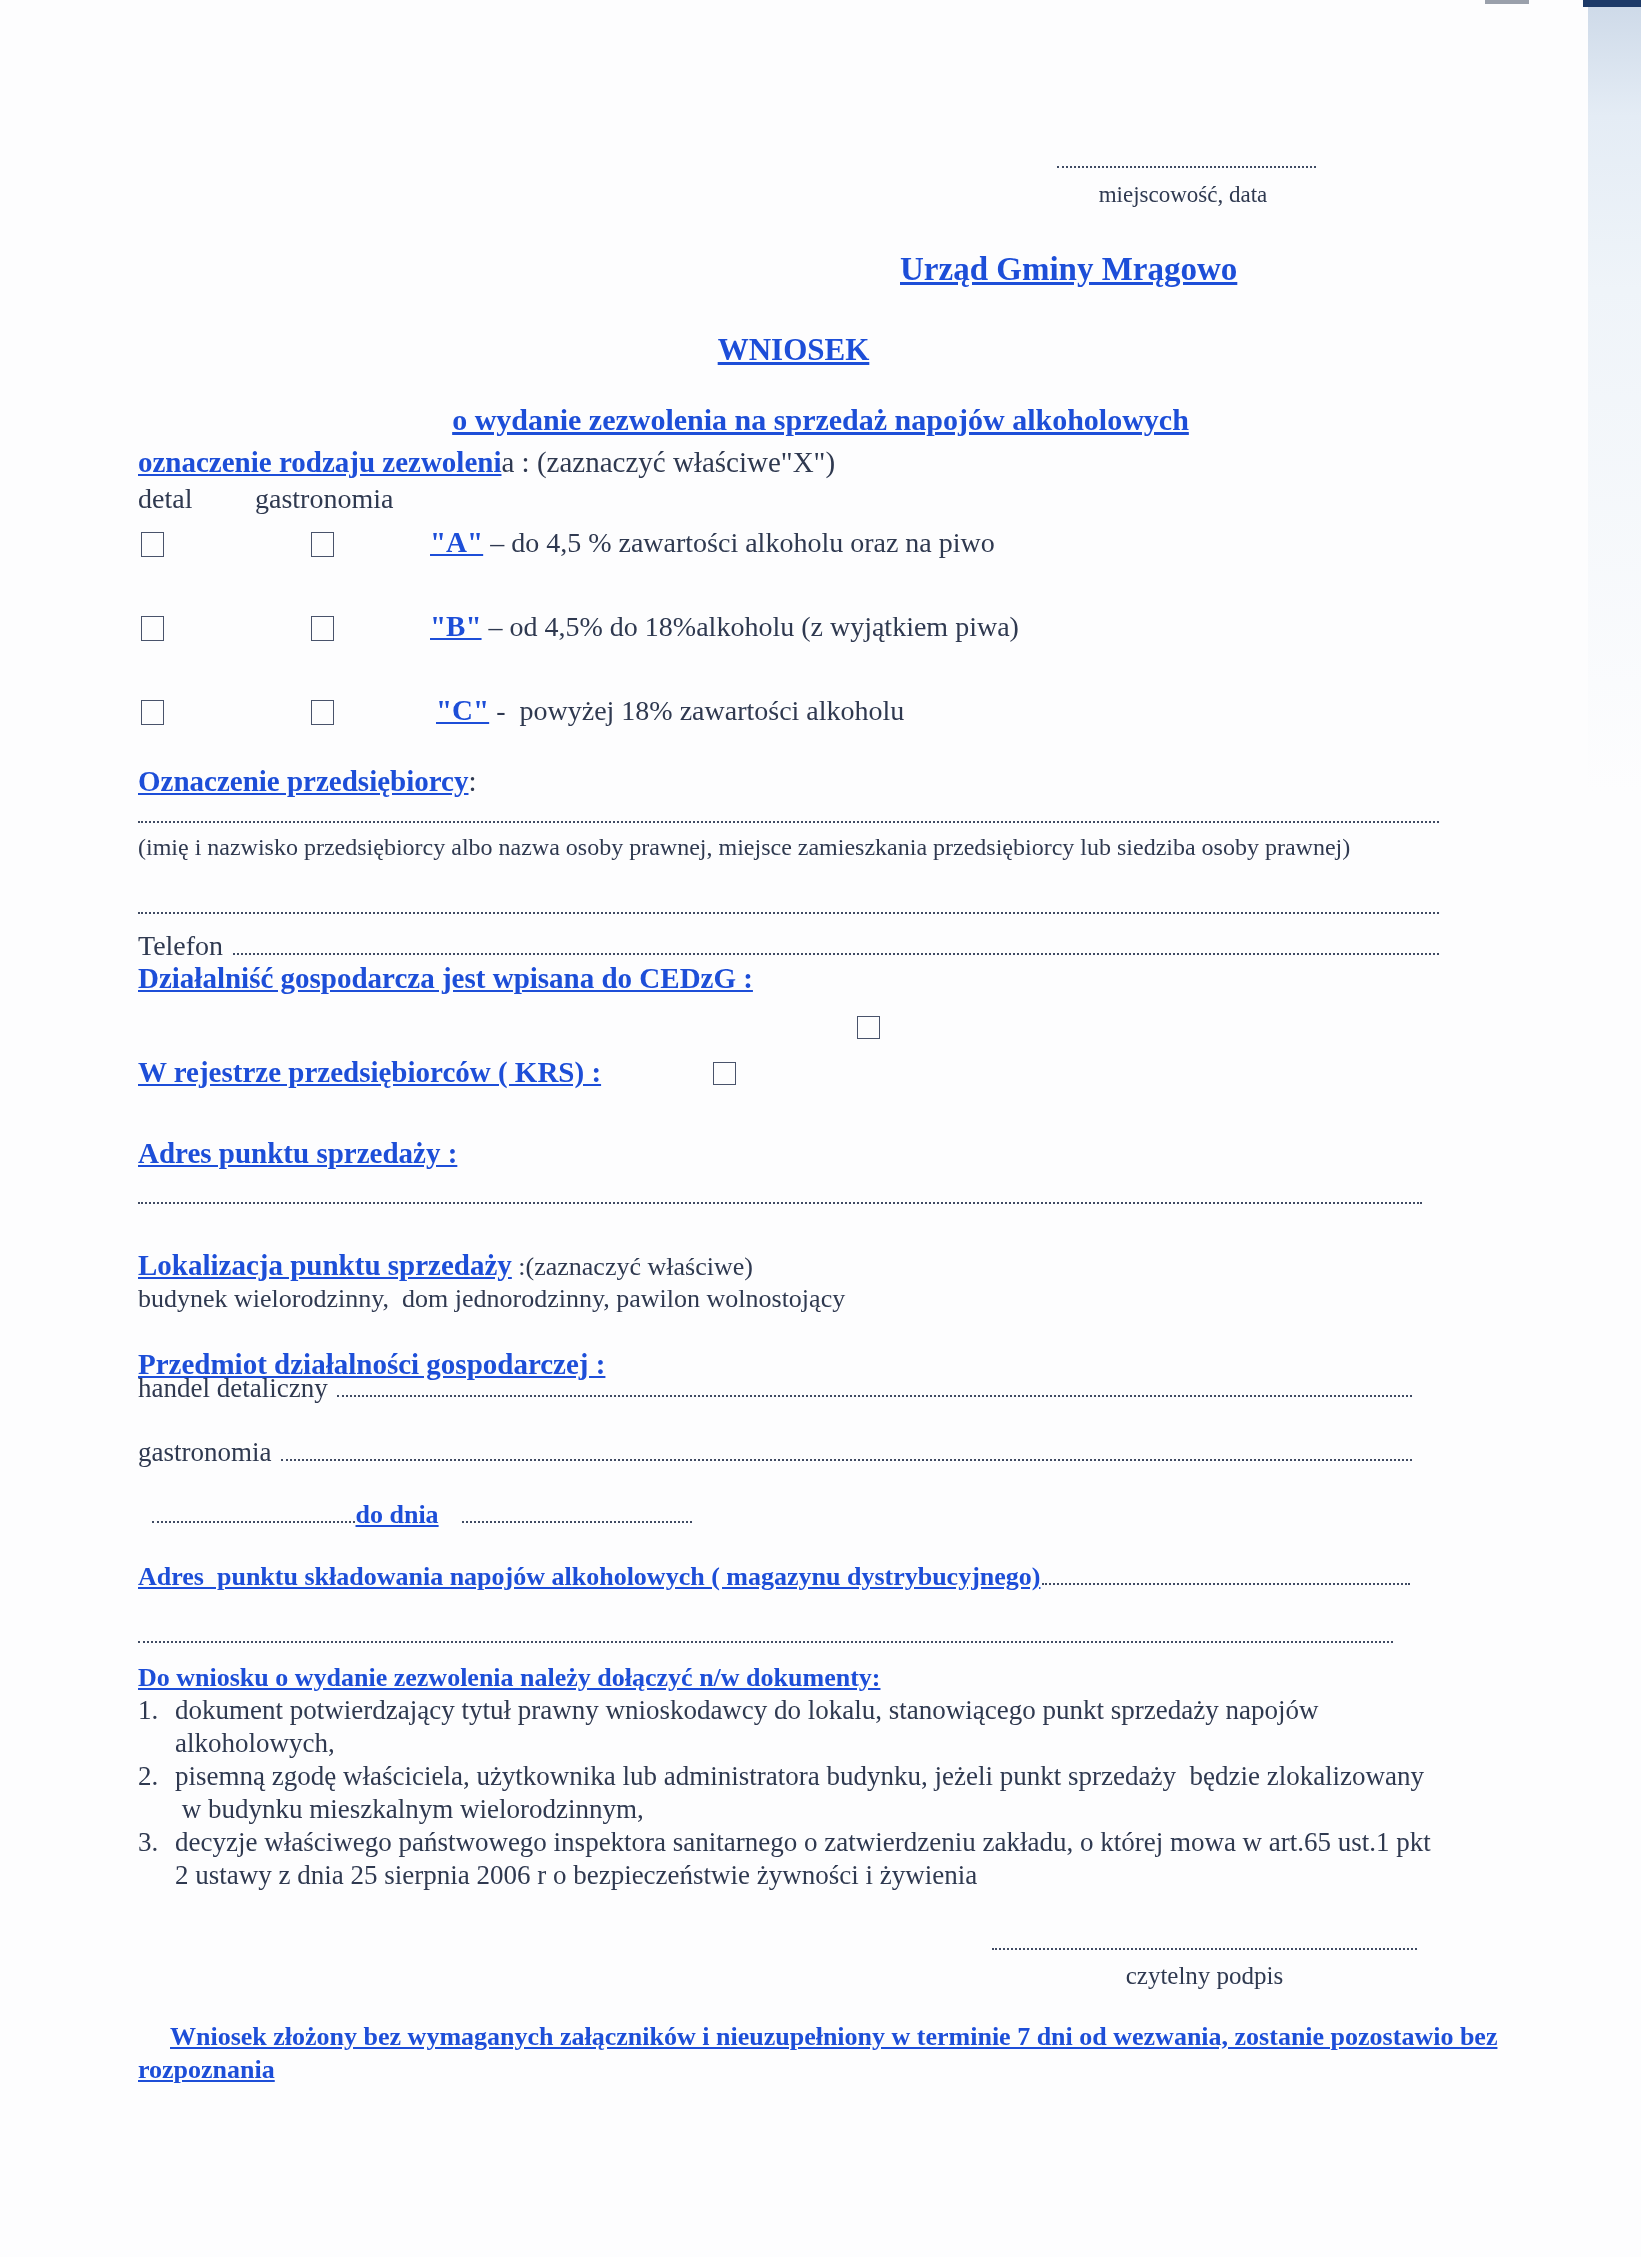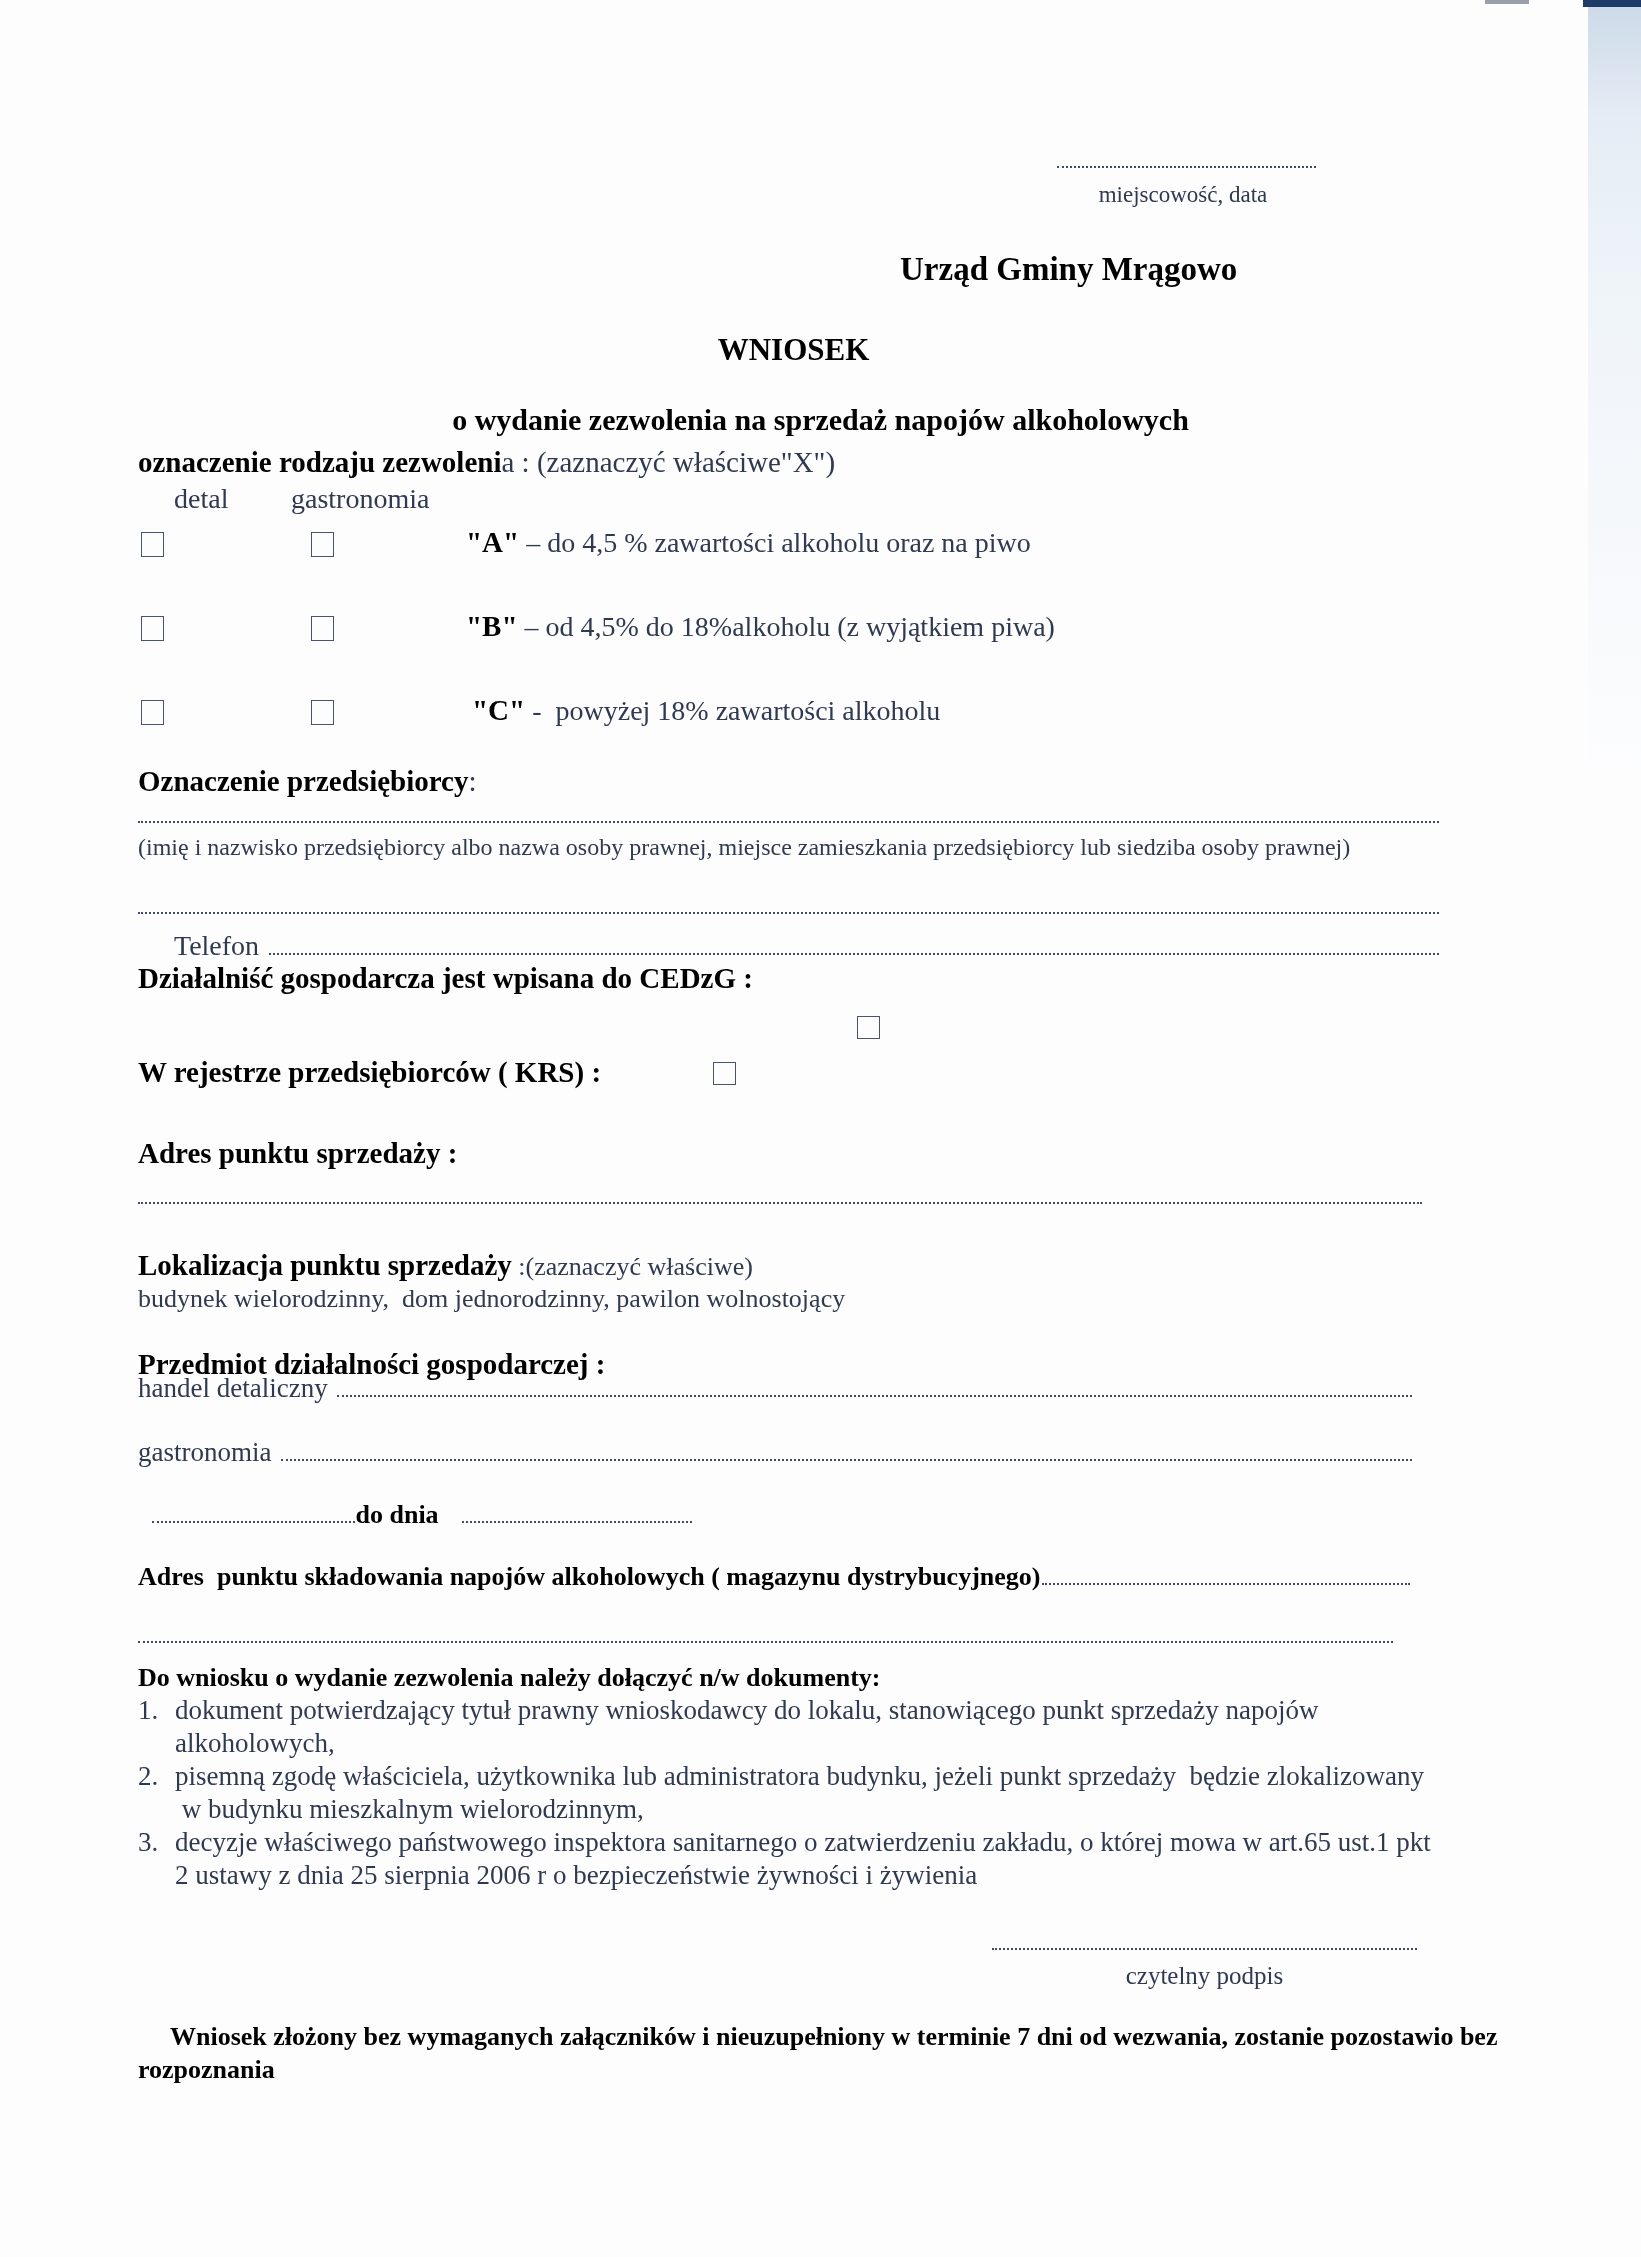--- a/index.html
+++ b/index.html
@@ -6,29 +6,29 @@
   html,body{margin:0;padding:0;background:#ffffff;}
   .paper{
     position:relative;
     width:1641px;height:2257px;
     background:#fdfdfe;
     overflow:hidden;
     font-family:"Liberation Serif","DejaVu Serif",serif;
     color:#2f3950;
   }
   .abs{position:absolute;}
-  .b{font-weight:bold;color:#000000;}
+  .b{font-weight:bold;color:#1d4ed8;text-decoration:underline;}
   .pre{white-space:pre-wrap;}
   .center{text-align:center;}
   .fs24{font-size:23px;}
   .fs25{font-size:24px;}
   .fs26{font-size:25px;}
   .fs27{font-size:26px;}
   .fs28{font-size:27px;}
-  .fs29{font-size:28px;margin-left:36px;}
+  .fs29{font-size:28px;}
   .fs30{font-size:29px;}
   .fs31{font-size:30px;margin-top:32px;}
   .fs32{font-size:31px;}
   .fs34{font-size:33px;}
   .dotline{height:0;border-bottom:2.9px dotted #404b63;}
   .fillrow{display:flex;align-items:flex-end;}
   .fill{flex:1;height:0;border-bottom:2.9px dotted #404b63;margin:0 0 6.8px 9.7px;}
   .dotseg{height:0;border-bottom:2.9px dotted #404b63;margin:0 0 6.8px 13.5px;}
   .cb{
     position:absolute;

